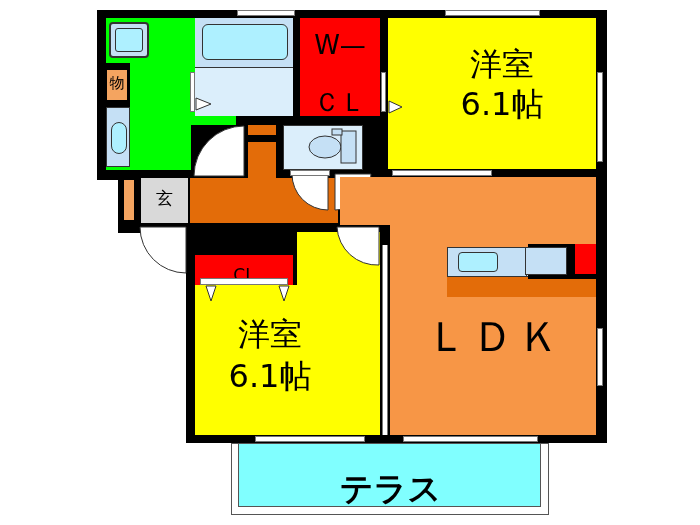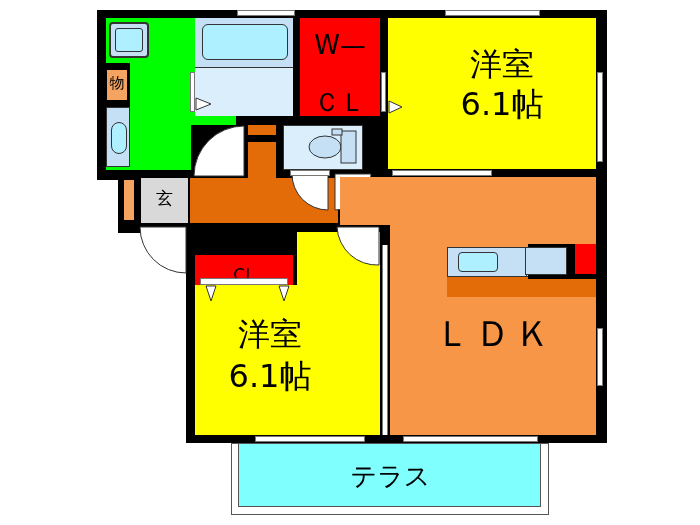--- a/index.html
+++ b/index.html
@@ -112,28 +112,28 @@
   <div class="abs" style="left:340px;top:177px;width:60px;height:48px;background:#f79646;"></div>
 
   <div class="abs" style="left:447px;top:275px;width:149px;height:22px;background:#e36c09;"></div>
   <div class="abs" style="left:447px;top:247px;width:120px;height:30px;background:#c5e0f5;border:1px solid #333;">
     <div class="abs" style="left:10px;top:4px;width:40px;height:20px;background:#aef0ff;border:1px solid #333;border-radius:4px;"></div>
     <div class="abs" style="left:78px;top:0;width:1px;height:28px;background:#333;"></div>
   </div>
   <div class="abs wall" style="left:528px;top:244px;width:68px;height:35px;"></div>
   <div class="abs" style="left:525px;top:247px;width:42px;height:28px;background:#c5e0f5;border:1px solid #333;"></div>
   <div class="abs" style="left:575px;top:244px;width:21px;height:30px;background:#ff0000;"></div>
-  <span class="lbl" style="left:400px;top:315px;width:190px;font-size:36px;letter-spacing:4px;">ＬＤＫ</span>
+  <span class="lbl" style="left:400px;top:315px;width:190px;font-size:42px;letter-spacing:4px;">ＬＤＫ</span>
 
   <div class="win" style="left:237px;top:10px;width:58px;height:6px;"></div>
   <div class="win" style="left:445px;top:10px;width:95px;height:6px;"></div>
   <div class="win" style="left:597px;top:72px;width:6px;height:90px;"></div>
   <div class="win" style="left:392px;top:170px;width:100px;height:6px;"></div>
   <div class="win" style="left:597px;top:328px;width:6px;height:58px;"></div>
   <div class="win" style="left:255px;top:436px;width:110px;height:6px;"></div>
   <div class="win" style="left:403px;top:436px;width:135px;height:6px;"></div>
   <div class="win" style="left:290px;top:170px;width:40px;height:6px;"></div>
 
   <div class="abs" style="left:231px;top:443px;width:318px;height:72px;background:#fff;border:1px solid #555;"></div>
   <div class="abs" style="left:238px;top:443px;width:303px;height:64px;background:#80ffff;border:1px solid #555;">
-    <span class="lbl" style="left:0;top:19px;width:303px;font-size:26px;">テラス</span>
+    <span class="lbl" style="left:0;top:28px;width:303px;font-size:33px;font-weight:bold;">テラス</span>
   </div>
 </div>
 
 </body></html>

